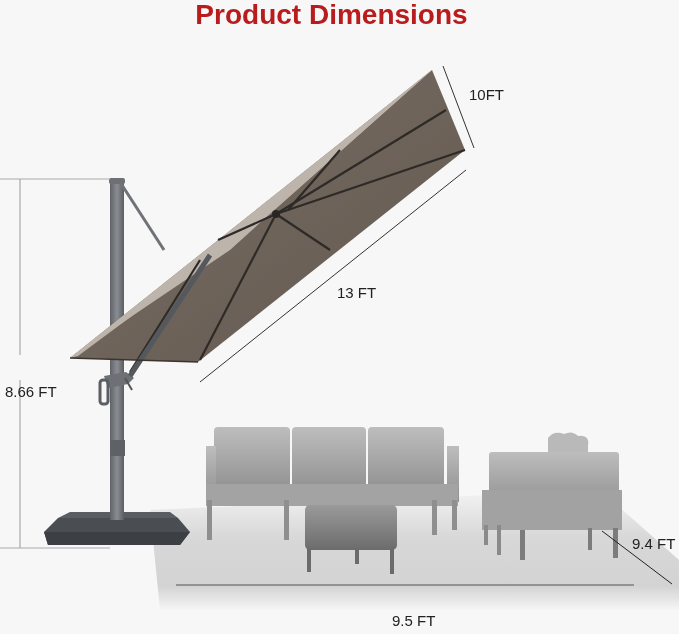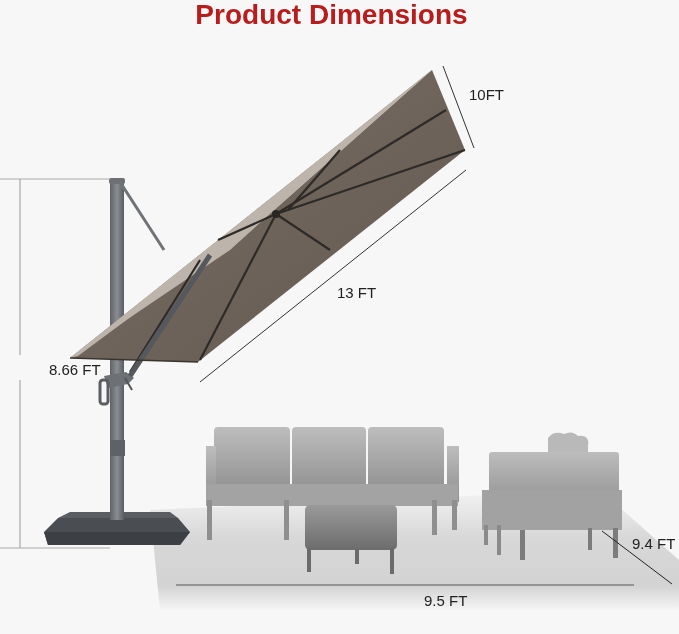--- a/index.html
+++ b/index.html
@@ -140,15 +140,15 @@
     <line x1="0" y1="548" x2="110" y2="548" stroke="#aaa"></line>
 
     <line x1="176" y1="585" x2="634" y2="585" stroke="#555"></line>
 
     <line x1="602" y1="531" x2="672" y2="584" stroke="#222"></line>
   </g>
 </svg>
 
 <div class="dim-label" style="left:469px; top:86px;">10FT</div>
 <div class="dim-label" style="left:337px; top:284px;">13 FT</div>
-<div class="dim-label" style="left:5px; top:361px;margin-left:44px;">8.66 FT</div>
-<div class="dim-label" style="left:392px; top:592px;margin-left:32px;">9.5 FT</div>
+<div class="dim-label" style="left:5px; top:383px;">8.66 FT</div>
+<div class="dim-label" style="left:392px; top:612px;">9.5 FT</div>
 <div class="dim-label" style="left:632px; top:535px;">9.4 FT</div>
 
 </body></html>

